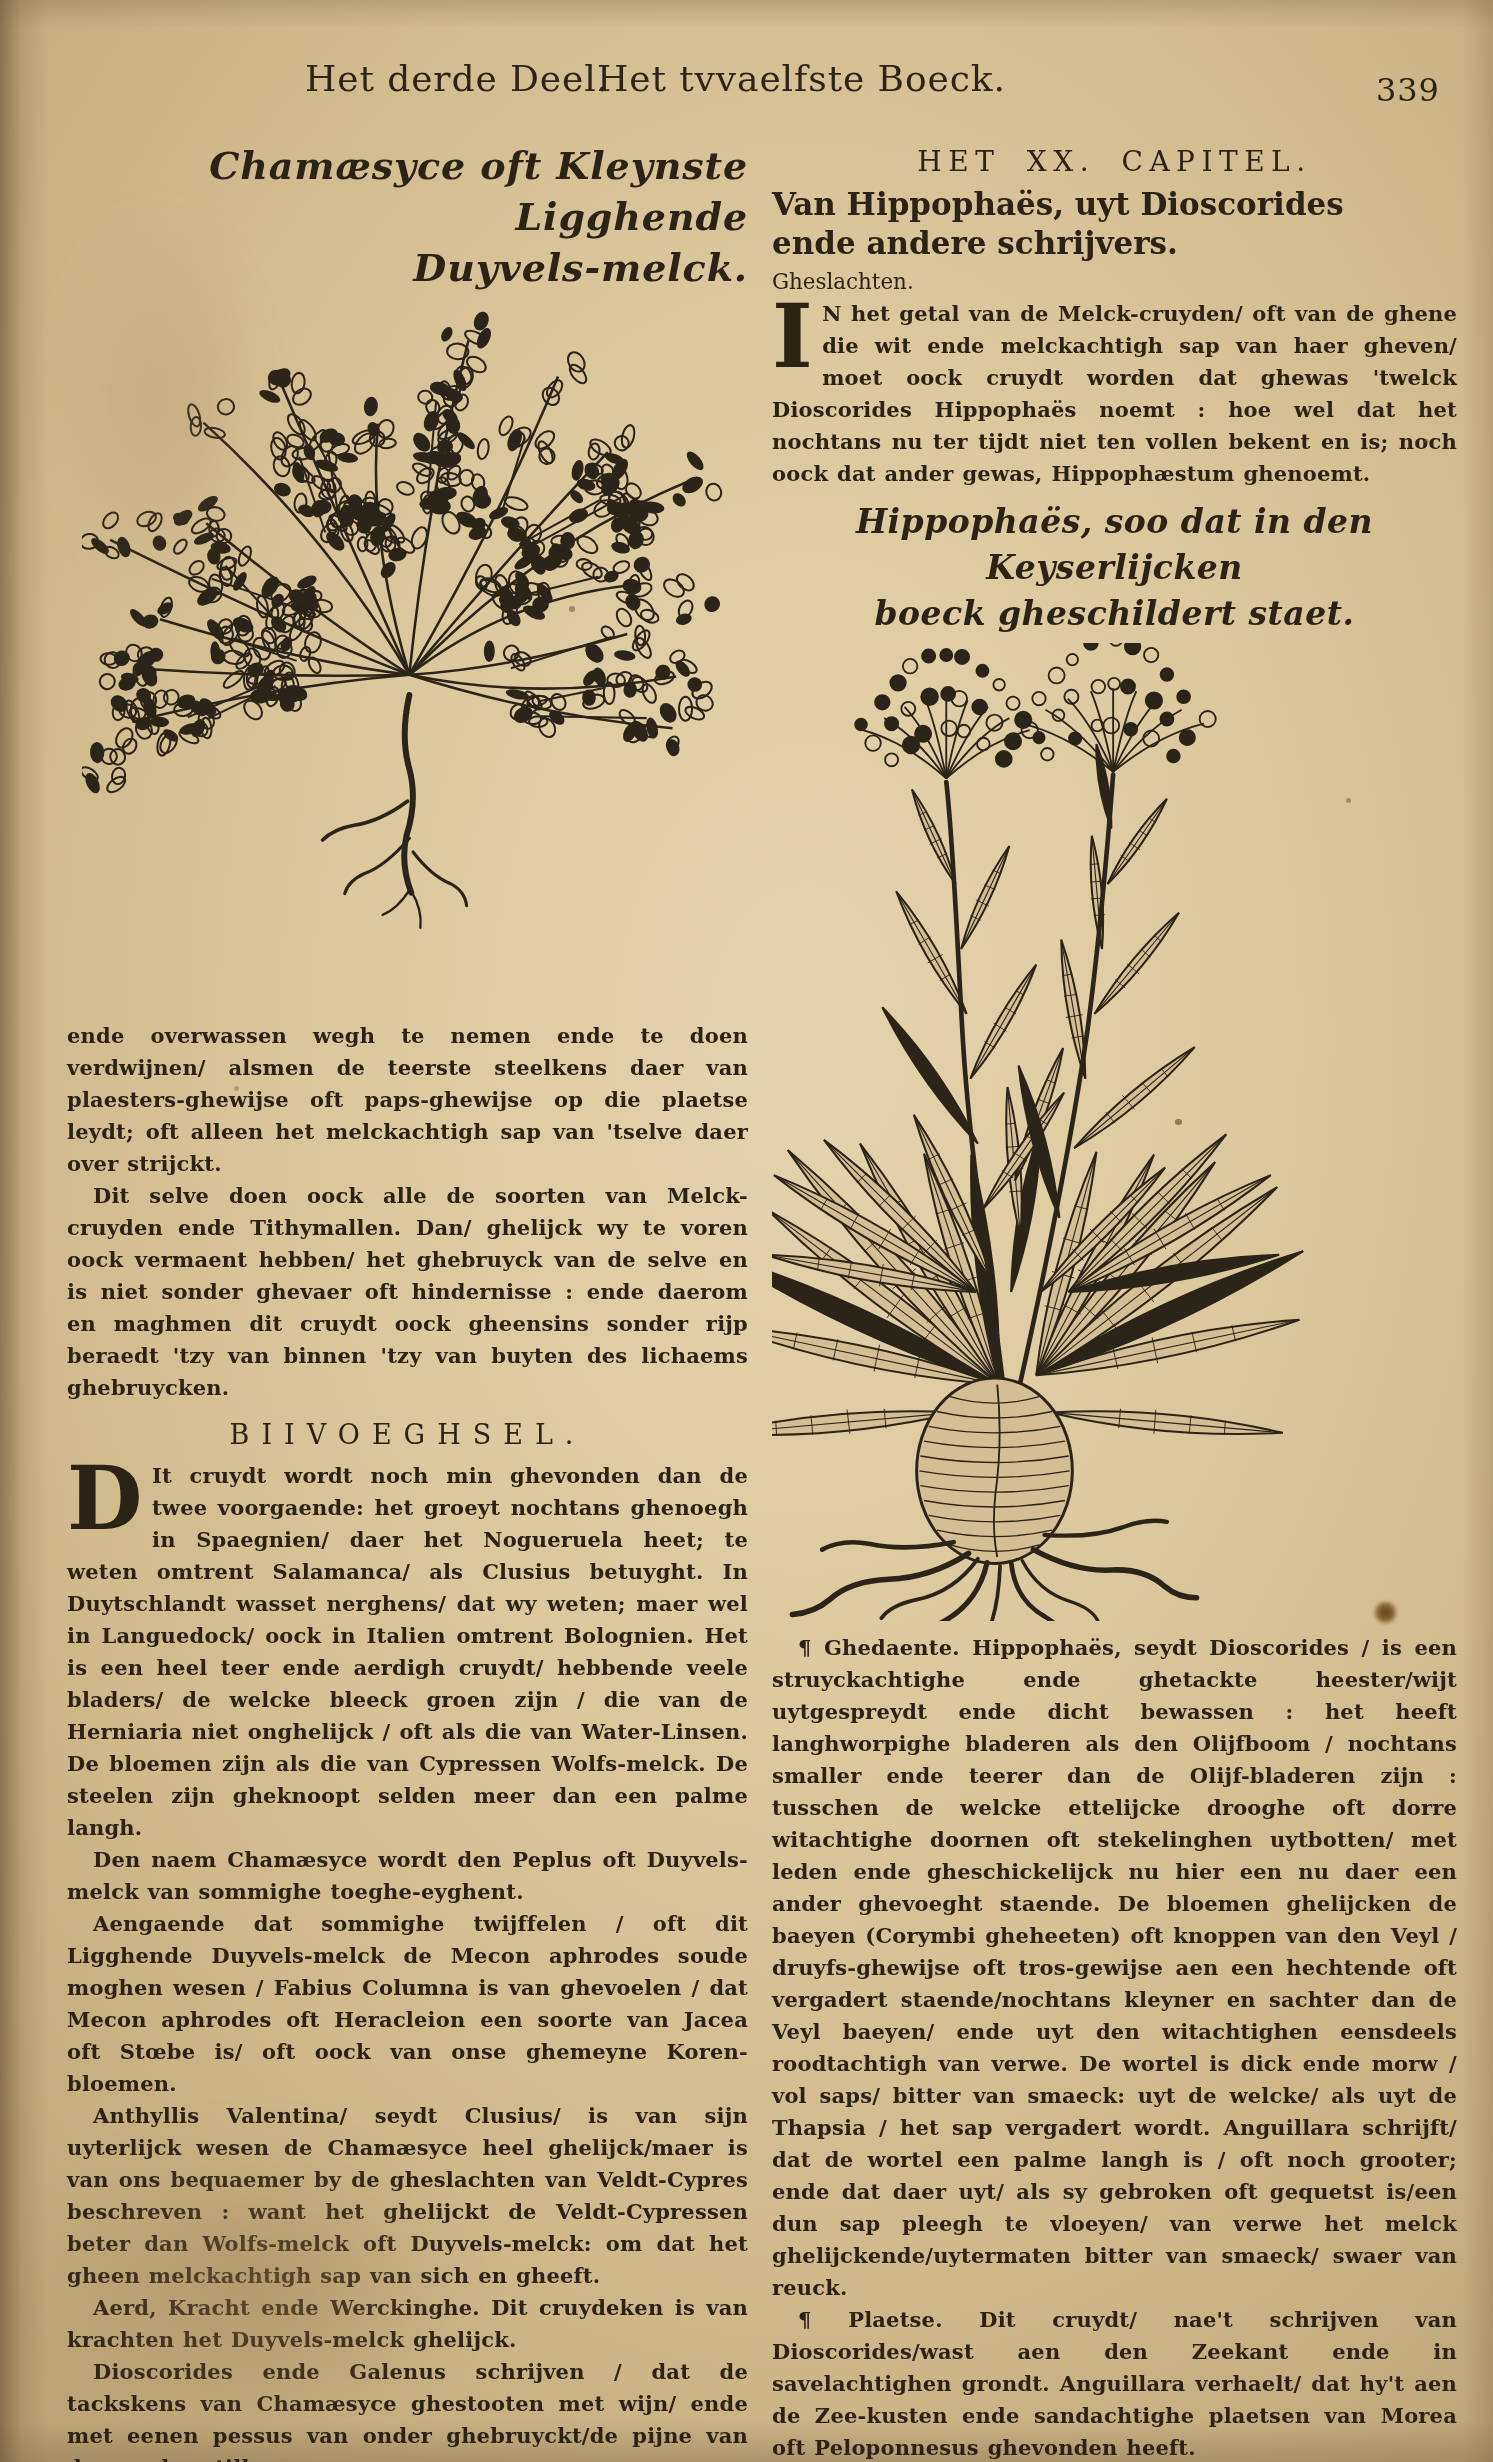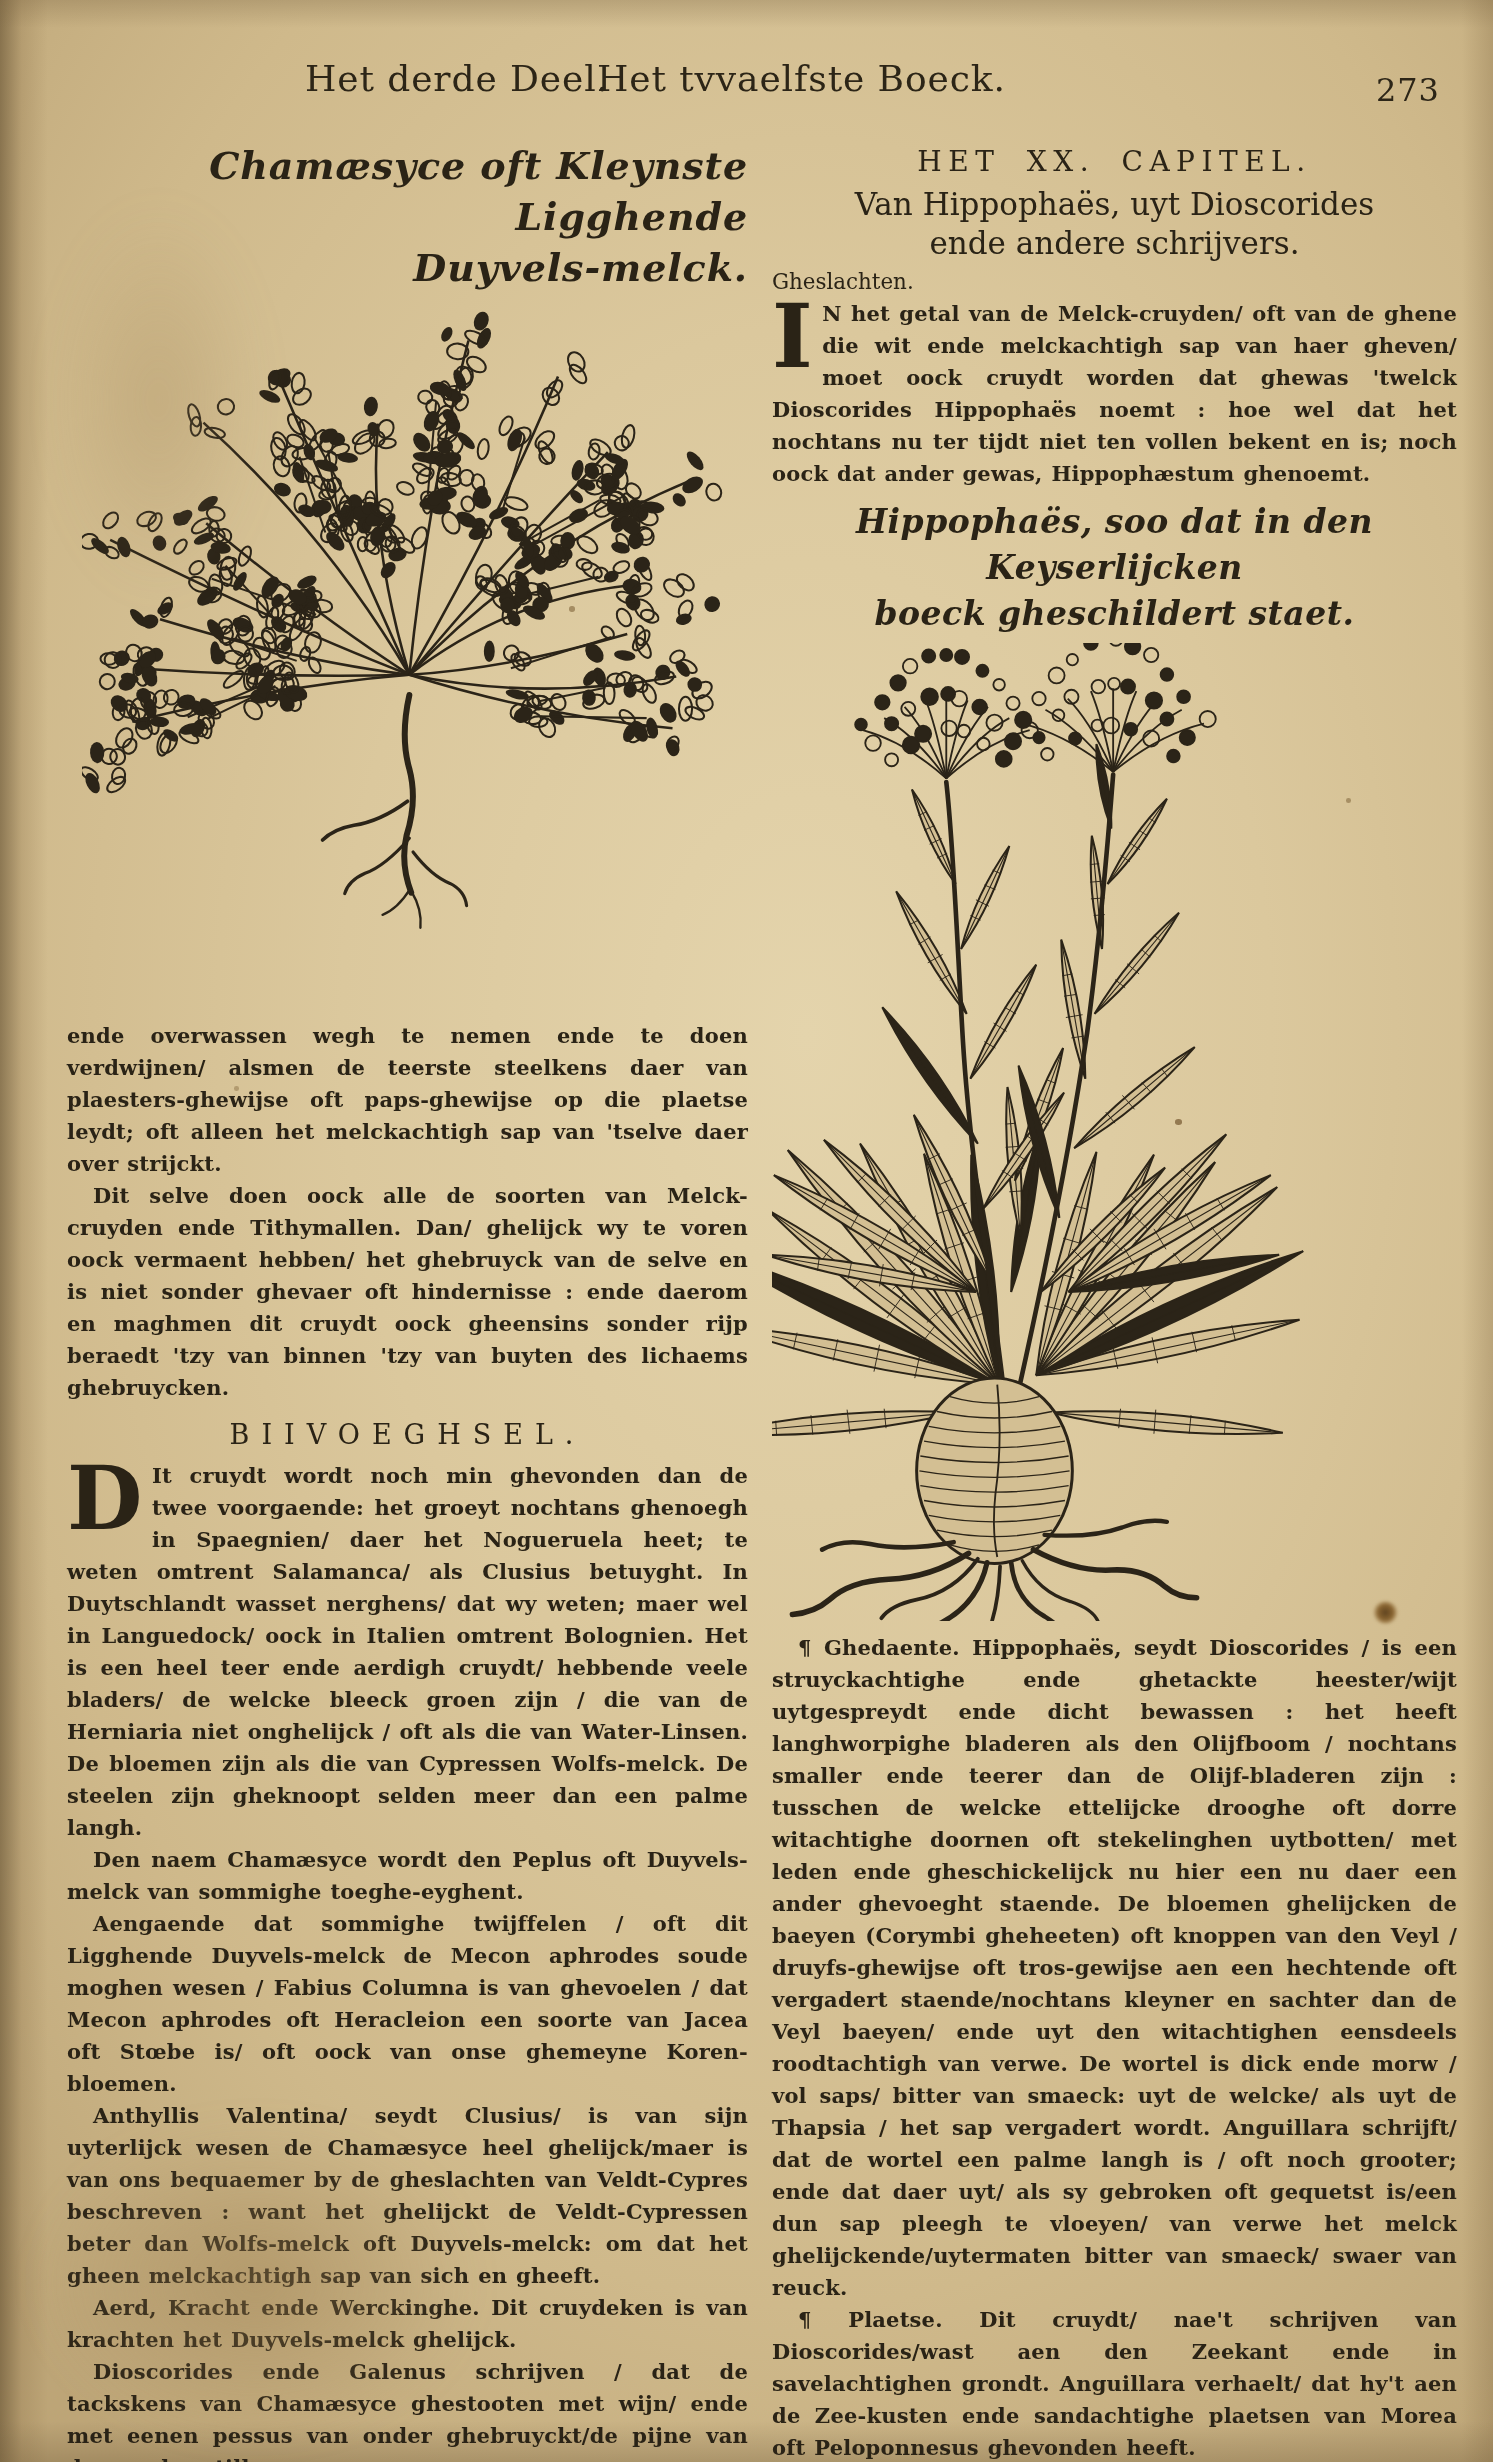--- a/index.html
+++ b/index.html
@@ -57,37 +57,37 @@
     font-size:38px;line-height:51px;margin:3.7px 0 5.6px;letter-spacing:0.9px}
   .script-title span{display:block}
   .caption-script{font-style:italic;font-weight:600;text-align:center;
     font-size:33px;line-height:46px;margin:9.3px 0 1.9px;letter-spacing:0.5px}
   .caption-script span{display:block}
 
   .caps-heading{font-weight:400;text-align:center;font-size:27px;
     letter-spacing:12px;margin:15px 0 9.3px;white-space:nowrap}
   .chapter-heading{font-weight:400;text-align:center;font-size:28px;
     letter-spacing:6.5px;word-spacing:11px;margin:0 0 7.4px;white-space:nowrap}
-  .subtitle{font-weight:400;text-align:center;font-size:31px;line-height:39px;margin:0}
+  .subtitle{font-weight:700;text-align:left;font-size:31px;line-height:39px;margin:0}
   .subtitle span{display:block}
   .section-label{font-weight:400;text-align:left;font-size:21.4px;margin:5.6px 0 3.7px}
 
   .woodcut{display:block;margin:5.6px auto 11px}
 </style>
 </head>
 <body>
 
 <div class="edge edge-left"></div>
 <div class="edge edge-top"></div>
 <div class="edge edge-right"></div>
 <div class="edge edge-bottom"></div>
 
 <div class="rh rh-left">Het derde Deel.</div>
 <div class="rh rh-right">Het tvvaelfste Boeck.</div>
-<div class="rh rh-page">273</div>
+<div class="rh rh-page">339</div>
 
 <section class="col col-left">
   <h2 class="script-title">
     <span>Chamæsyce oft Kleynste Ligghende</span>
     <span>Duyvels-melck.</span>
   </h2>
 
   <svg id="wc-left" class="woodcut" width="651" height="711" viewBox="0 0 700 770">
       <g>
         <path d="M352,430 q-10,45 0,80 q9,34 -3,72 q-7,30 5,62" fill="none" stroke="#2b2418" stroke-width="6.5" stroke-linecap="round"></path>

